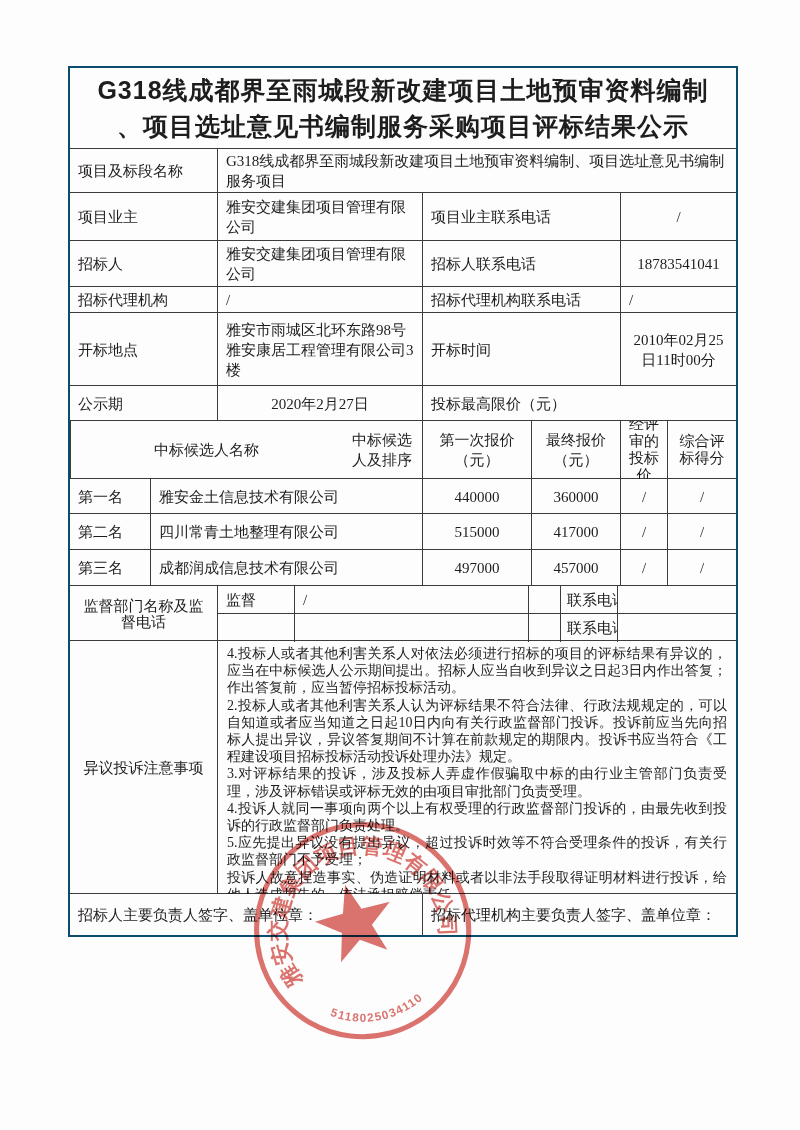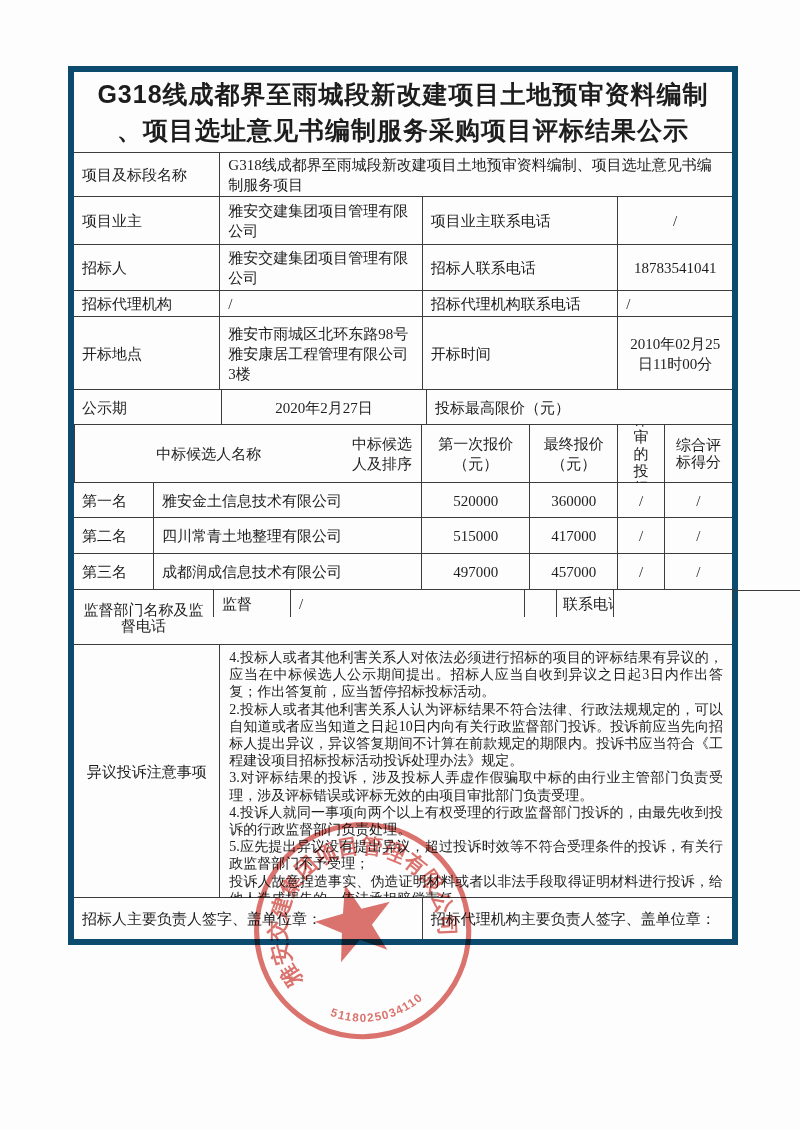--- a/index.html
+++ b/index.html
@@ -2,21 +2,21 @@
 <html><head>
 <meta charset="utf-8">
 <style>
   * { margin:0; padding:0; box-sizing:border-box; }
   body { background:#ffffff; }
   .page {
     position:relative; width:800px; height:1130px; background:#fdfdfd;
     font-family:"Liberation Serif","DejaVu Serif",serif; color:#1d1d1d;
     outline:1px solid #e3e3e3; overflow:hidden;
   }
-  .doc { position:absolute; left:68px; top:66px; width:670px; border:6px solid #0c4a6e; background:#fdfdfd; }
+  .doc { position:absolute; left:68px; top:66px; width:670px; border:2px solid #0c4a6e; background:#fdfdfd; }
   .row { display:flex; border-top:1px solid #3c3c3c; }
   .row.first { border-top:none; }
   .cell {
     border-left:1px solid #3c3c3c; display:flex; align-items:center;
     padding:2px 8px; font-size:15px; line-height:20px; overflow:hidden;
   }
   .cell.nb { border-left:none; }
   .cell.c { justify-content:center; text-align:center; }
   .title-block {
     height:80px; display:flex; flex-direction:column; justify-content:center; align-items:center;
@@ -26,21 +26,21 @@
   
   .w147{width:147px;} .w205{width:205px;} .w198{width:198px;} .w116{width:116px;}
   .w519{width:519px;}
   .w80{width:80px;} .w272{width:272px;} .w109{width:109px;} .w89{width:89px;} .w47{width:47px;} .w69{width:69px;}
   .w77{width:77px;} .w234{width:234px;} .w32{width:32px;} .w57{width:57px;} .w119{width:119px;}
   .w352{width:352px;} .w314{width:314px;}
   
   .h44{height:44px;} .h48{height:48px;} .h46{height:46px;} .h26{height:26px;}
   .h73{height:73px;} .h35{height:35px;} .h58{height:58px;} .h36{height:36px;}
   .h55{height:55px;} .h27{height:27px;} .h28{height:28px;} .h253{height:253px;} .h42{height:42px;}
-  .subcol { display:flex; flex-direction:row; }
+  .subcol { display:flex; flex-direction:column; }
   .subrow { display:flex; }
   .subrow + .subrow { border-top:1px solid #3c3c3c; }
   .phone-clip { white-space:nowrap; padding-right:0; padding-left:6px; }
   .notice-body { display:block; padding:4px 9px 2px 9px; font-size:14px; line-height:17.2px; text-align:justify; }
   .sig-cell { font-size:15px; }
   
   .stamp {
     position:absolute; left:237px; top:810px; width:255px; height:255px;
     transform:rotate(-15deg); opacity:0.82; mix-blend-mode:multiply; pointer-events:none;
   }
@@ -103,21 +103,21 @@
       <div class="cell nb c w80 h58">中标候选人及排序</div>
       <div class="cell c w109 h58">第一次报价（元）</div>
       <div class="cell c w89 h58">最终报价（元）</div>
       <div class="cell c w47 h58" style="line-height:17px;">经评审的投标价</div>
       <div class="cell c w69 h58" style="line-height:17px;">综合评标得分</div>
     </div>
 
     <div class="row h35">
       <div class="cell nb w80 h35">第一名</div>
       <div class="cell w272 h35">雅安金土信息技术有限公司</div>
-      <div class="cell c w109 h35">520000</div>
+      <div class="cell c w109 h35">440000</div>
       <div class="cell c w89 h35">360000</div>
       <div class="cell c w47 h35">/</div>
       <div class="cell c w69 h35">/</div>
     </div>
     <div class="row h36">
       <div class="cell nb w80 h36">第二名</div>
       <div class="cell w272 h36">四川常青土地整理有限公司</div>
       <div class="cell c w109 h36">515000</div>
       <div class="cell c w89 h36">417000</div>
       <div class="cell c w47 h36">/</div>

